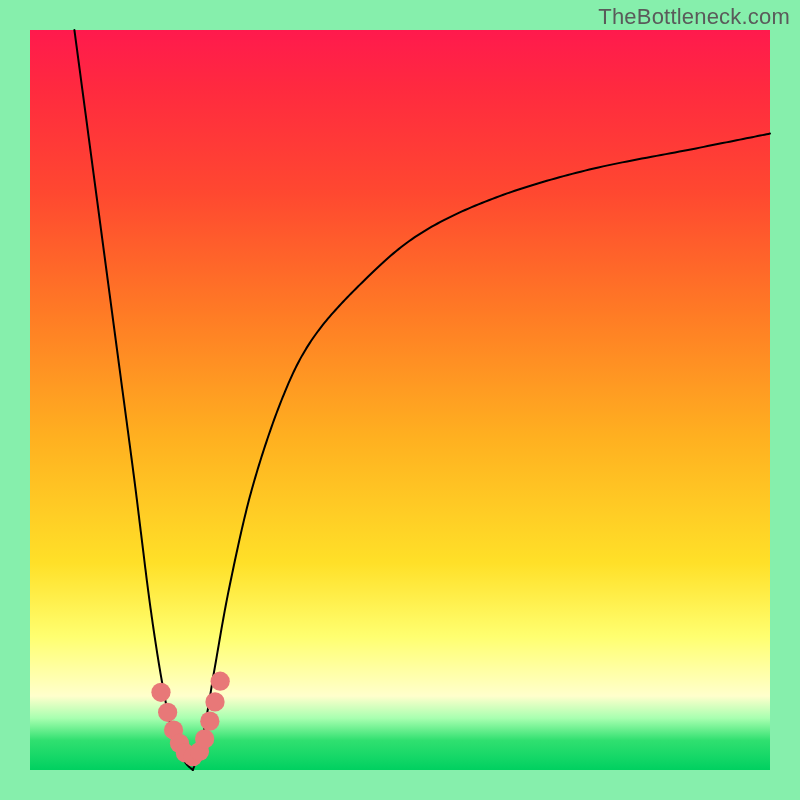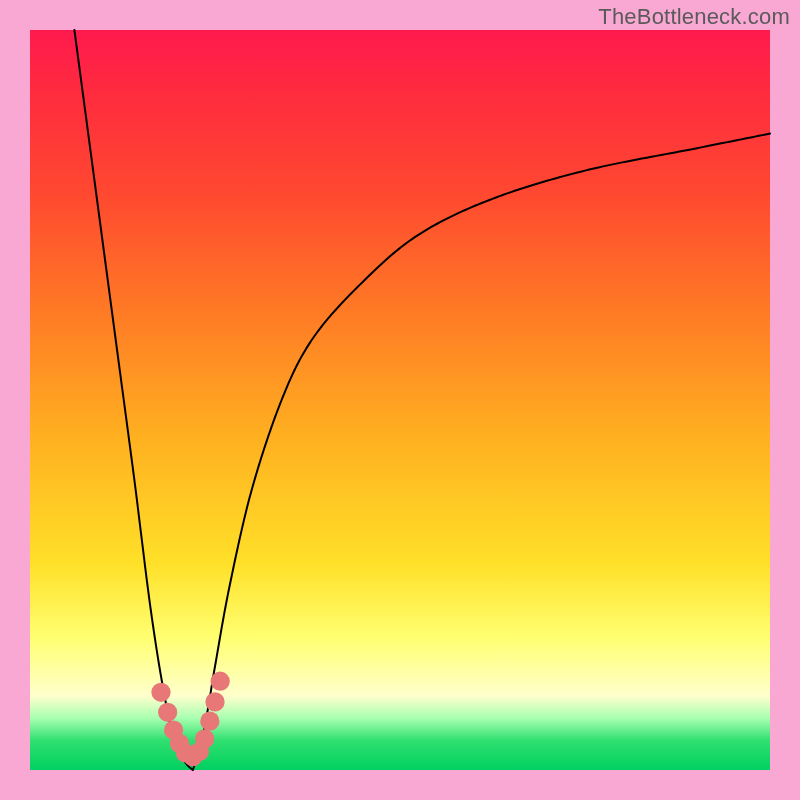--- a/index.html
+++ b/index.html
@@ -7,21 +7,21 @@
     padding: 0;
     width: 800px;
     height: 800px;
     overflow: hidden;
     font-family: Arial, Helvetica, sans-serif;
   }
   .frame {
     position: relative;
     width: 800px;
     height: 800px;
-    background: #f9a8d4;
+    background: #86efac;
   }
   .plot-area {
     position: absolute;
     left: 30px;
     top: 30px;
     width: 740px;
     height: 740px;
     
     background: linear-gradient(to bottom,
       #ff1a4d 0%,

